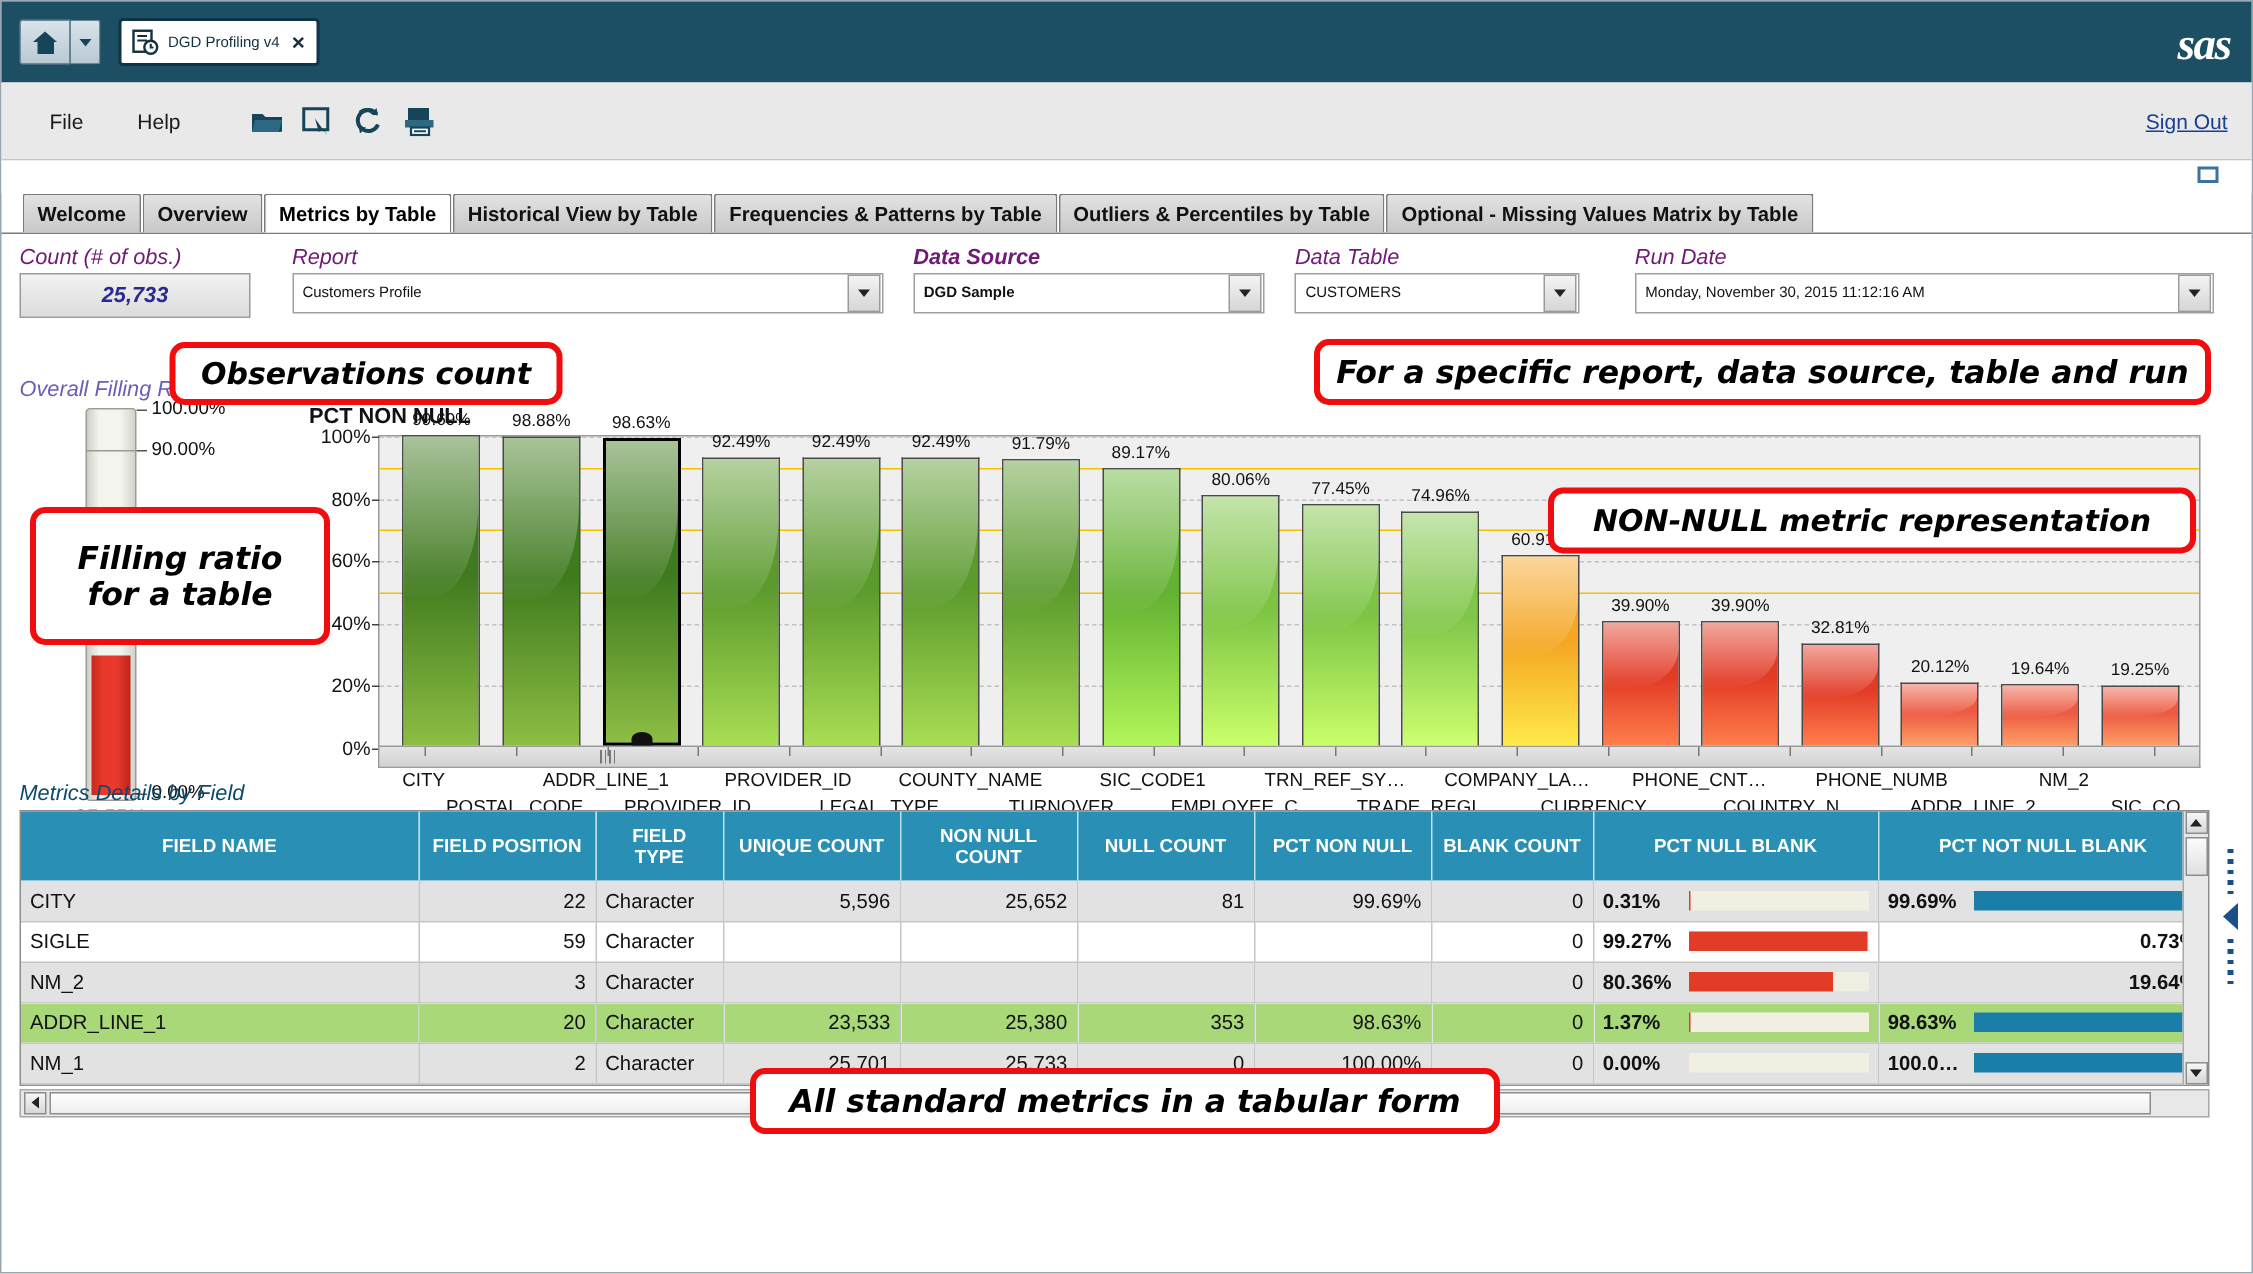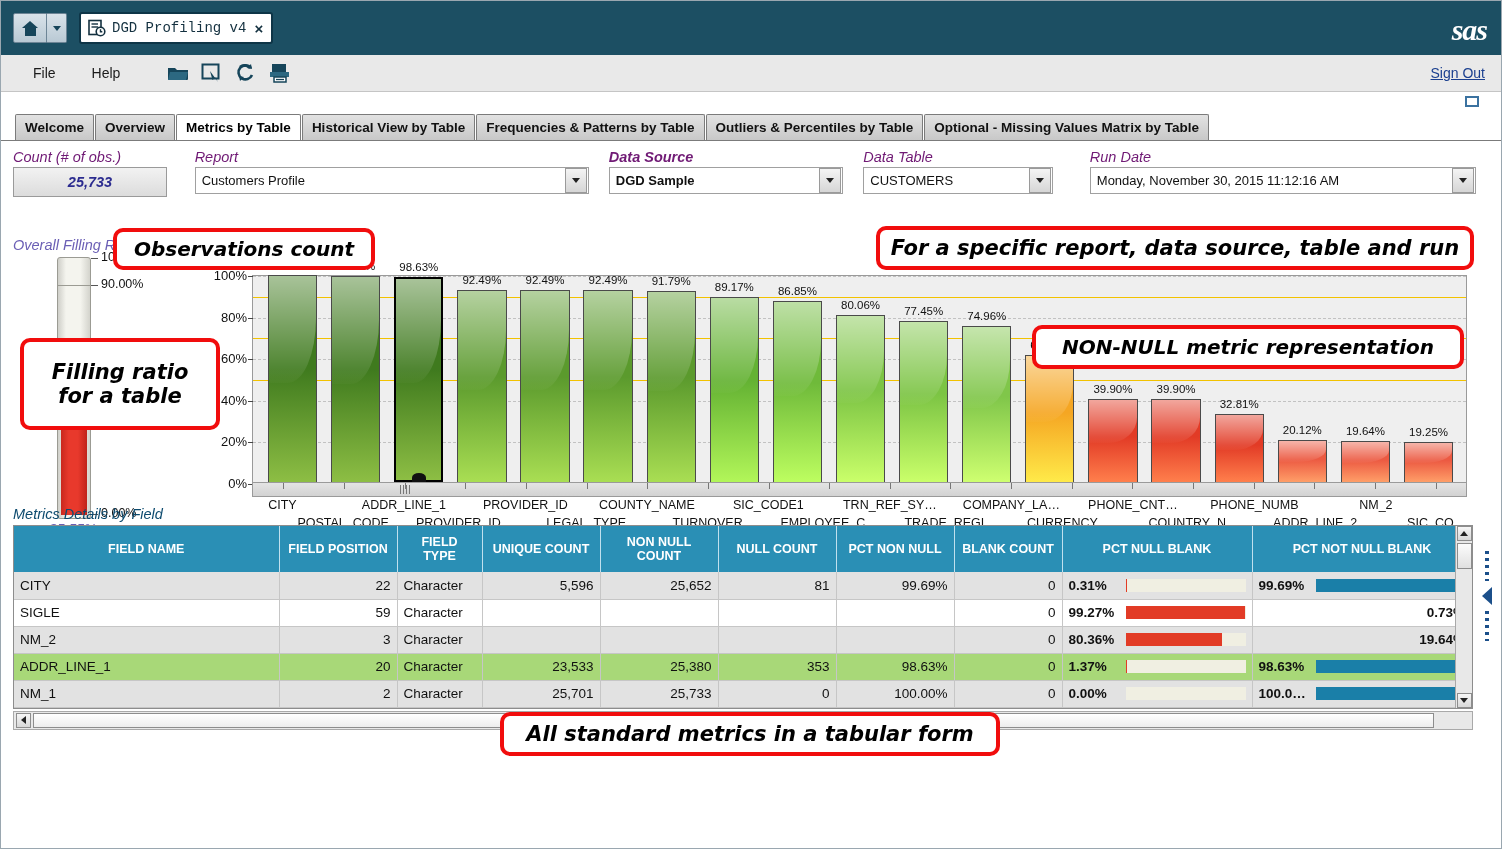--- a/index.html
+++ b/index.html
@@ -42,31 +42,31 @@
     border:1px solid #6d8596; border-left:none; border-radius:0 2px 2px 0;
     display:flex; align-items:center; justify-content:center;
   }
   .caret-d { width:0;height:0;border-left:4px solid transparent;border-right:4px solid transparent;border-top:5px solid #16455a; }
   .doc-tab {
     margin-left:12px; height:32px; background:#fff; border:2px solid #0e3547; border-radius:3px;
     display:flex; align-items:center; padding:0 8px 0 7px; gap:6px;
   }
   .doc-tab-ico { width:18px; height:18px; position:relative; }
   .doc-tab-ico svg { display:block; }
-  .doc-tab-label { font-size:14px; color:#13303f;font-family:Liberation Mono, monospace; }
+  .doc-tab-label { font-size:10px; color:#13303f; }
   .doc-tab-close { font-size:15px; font-weight:bold; color:#13303f; margin-left:2px; line-height:1; }
   .sas-logo {
     position:absolute; right:14px; top:12px; color:#fff;
     font-family:"Liberation Serif", serif; font-weight:bold; font-size:30px;
     letter-spacing:-1px; font-style:italic;
   }
 
   
   .menubar {
-    height:37px; background:#e9e9e9; border-bottom:1px solid #c5c5c5;
+    height:52px; background:#e9e9e9; border-bottom:1px solid #c5c5c5;
     display:flex; align-items:center; padding:0 14px; gap:0; position:relative; flex:0 0 auto;
   }
   .menu-item { font-size:14px; color:#1b1b1b; padding:4px 18px; }
   .tbar { display:flex; align-items:center; gap:10px; margin-left:28px; }
   .tbtn { width:24px; height:24px; display:flex; align-items:center; justify-content:center; }
   .signout {
     position:absolute; right:16px; font-size:14px; color:#1a3f8f; text-decoration:underline;
   }
 
   
@@ -97,21 +97,21 @@
   .plabel {
     font-size:14.5px; font-style:italic; color:#701a75; margin-bottom:2px; display:block;
   }
   .count-box {
     width:154px; height:30px; background:linear-gradient(#f2f2f2,#dcdcdc);
     border:1px solid #9a9a9a; display:flex; align-items:center; justify-content:center;
     font-size:14.5px; font-weight:bold; font-style:italic; color:#2b2b8f;
   }
   .select {
     height:27px; background:#fff; border:1px solid #a0a0a0;
-    display:flex; align-items:center; font-size:13px; color:#111; padding-left:6px;
+    display:flex; align-items:center; font-size:10px; color:#111; padding-left:6px;
     position:relative;
   }
   .select .sval { flex:1 1 auto; overflow:hidden; white-space:nowrap; }
   .sarrow {
     width:22px; height:25px; margin:0 1px 0 0;
     background:linear-gradient(#f4f4f4,#d6d6d6); border:1px solid #9a9a9a;
     display:flex; align-items:center; justify-content:center;
   }
   .sarrow i { width:0;height:0;border-left:4px solid transparent;border-right:4px solid transparent;border-top:5px solid #222; display:block;}
 
@@ -442,26 +442,20 @@
               <div class="bar" style="height: 190.923px; background: linear-gradient(rgb(91, 154, 45) 0%, rgb(91, 154, 45) 45%, rgb(169, 222, 83) 100%);">
                 <div class="sheen"></div>
               </div>
               <div class="blabel" style="bottom: 194.923px;">91.79%</div>
             </div>
             <div class="bcol">
               <div class="bar" style="height: 185.474px; background: linear-gradient(rgb(100, 178, 51) 0%, rgb(100, 178, 51) 45%, rgb(178, 246, 89) 100%);">
                 <div class="sheen"></div>
               </div>
               <div class="blabel" style="bottom: 189.474px;">89.17%</div>
-            </div>
-            <div class="bcol">
-              <div class="bar" style="height: 180.648px; background: linear-gradient(rgb(111, 186, 58) 0%, rgb(111, 186, 58) 45%, rgb(189, 254, 96) 100%);">
-                <div class="sheen"></div>
-              </div>
-              <div class="blabel" style="bottom: 184.648px;">86.85%</div>
             </div>
             <div class="bcol">
               <div class="bar" style="height: 166.525px; background: linear-gradient(rgb(124, 196, 68) 0%, rgb(124, 196, 68) 45%, rgb(202, 255, 106) 100%);">
                 <div class="sheen"></div>
               </div>
               <div class="blabel" style="bottom: 170.525px;">80.06%</div>
             </div>
             <div class="bcol">
               <div class="bar" style="height: 161.096px; background: linear-gradient(rgb(124, 196, 68) 0%, rgb(124, 196, 68) 45%, rgb(202, 255, 106) 100%);">
                 <div class="sheen"></div>

